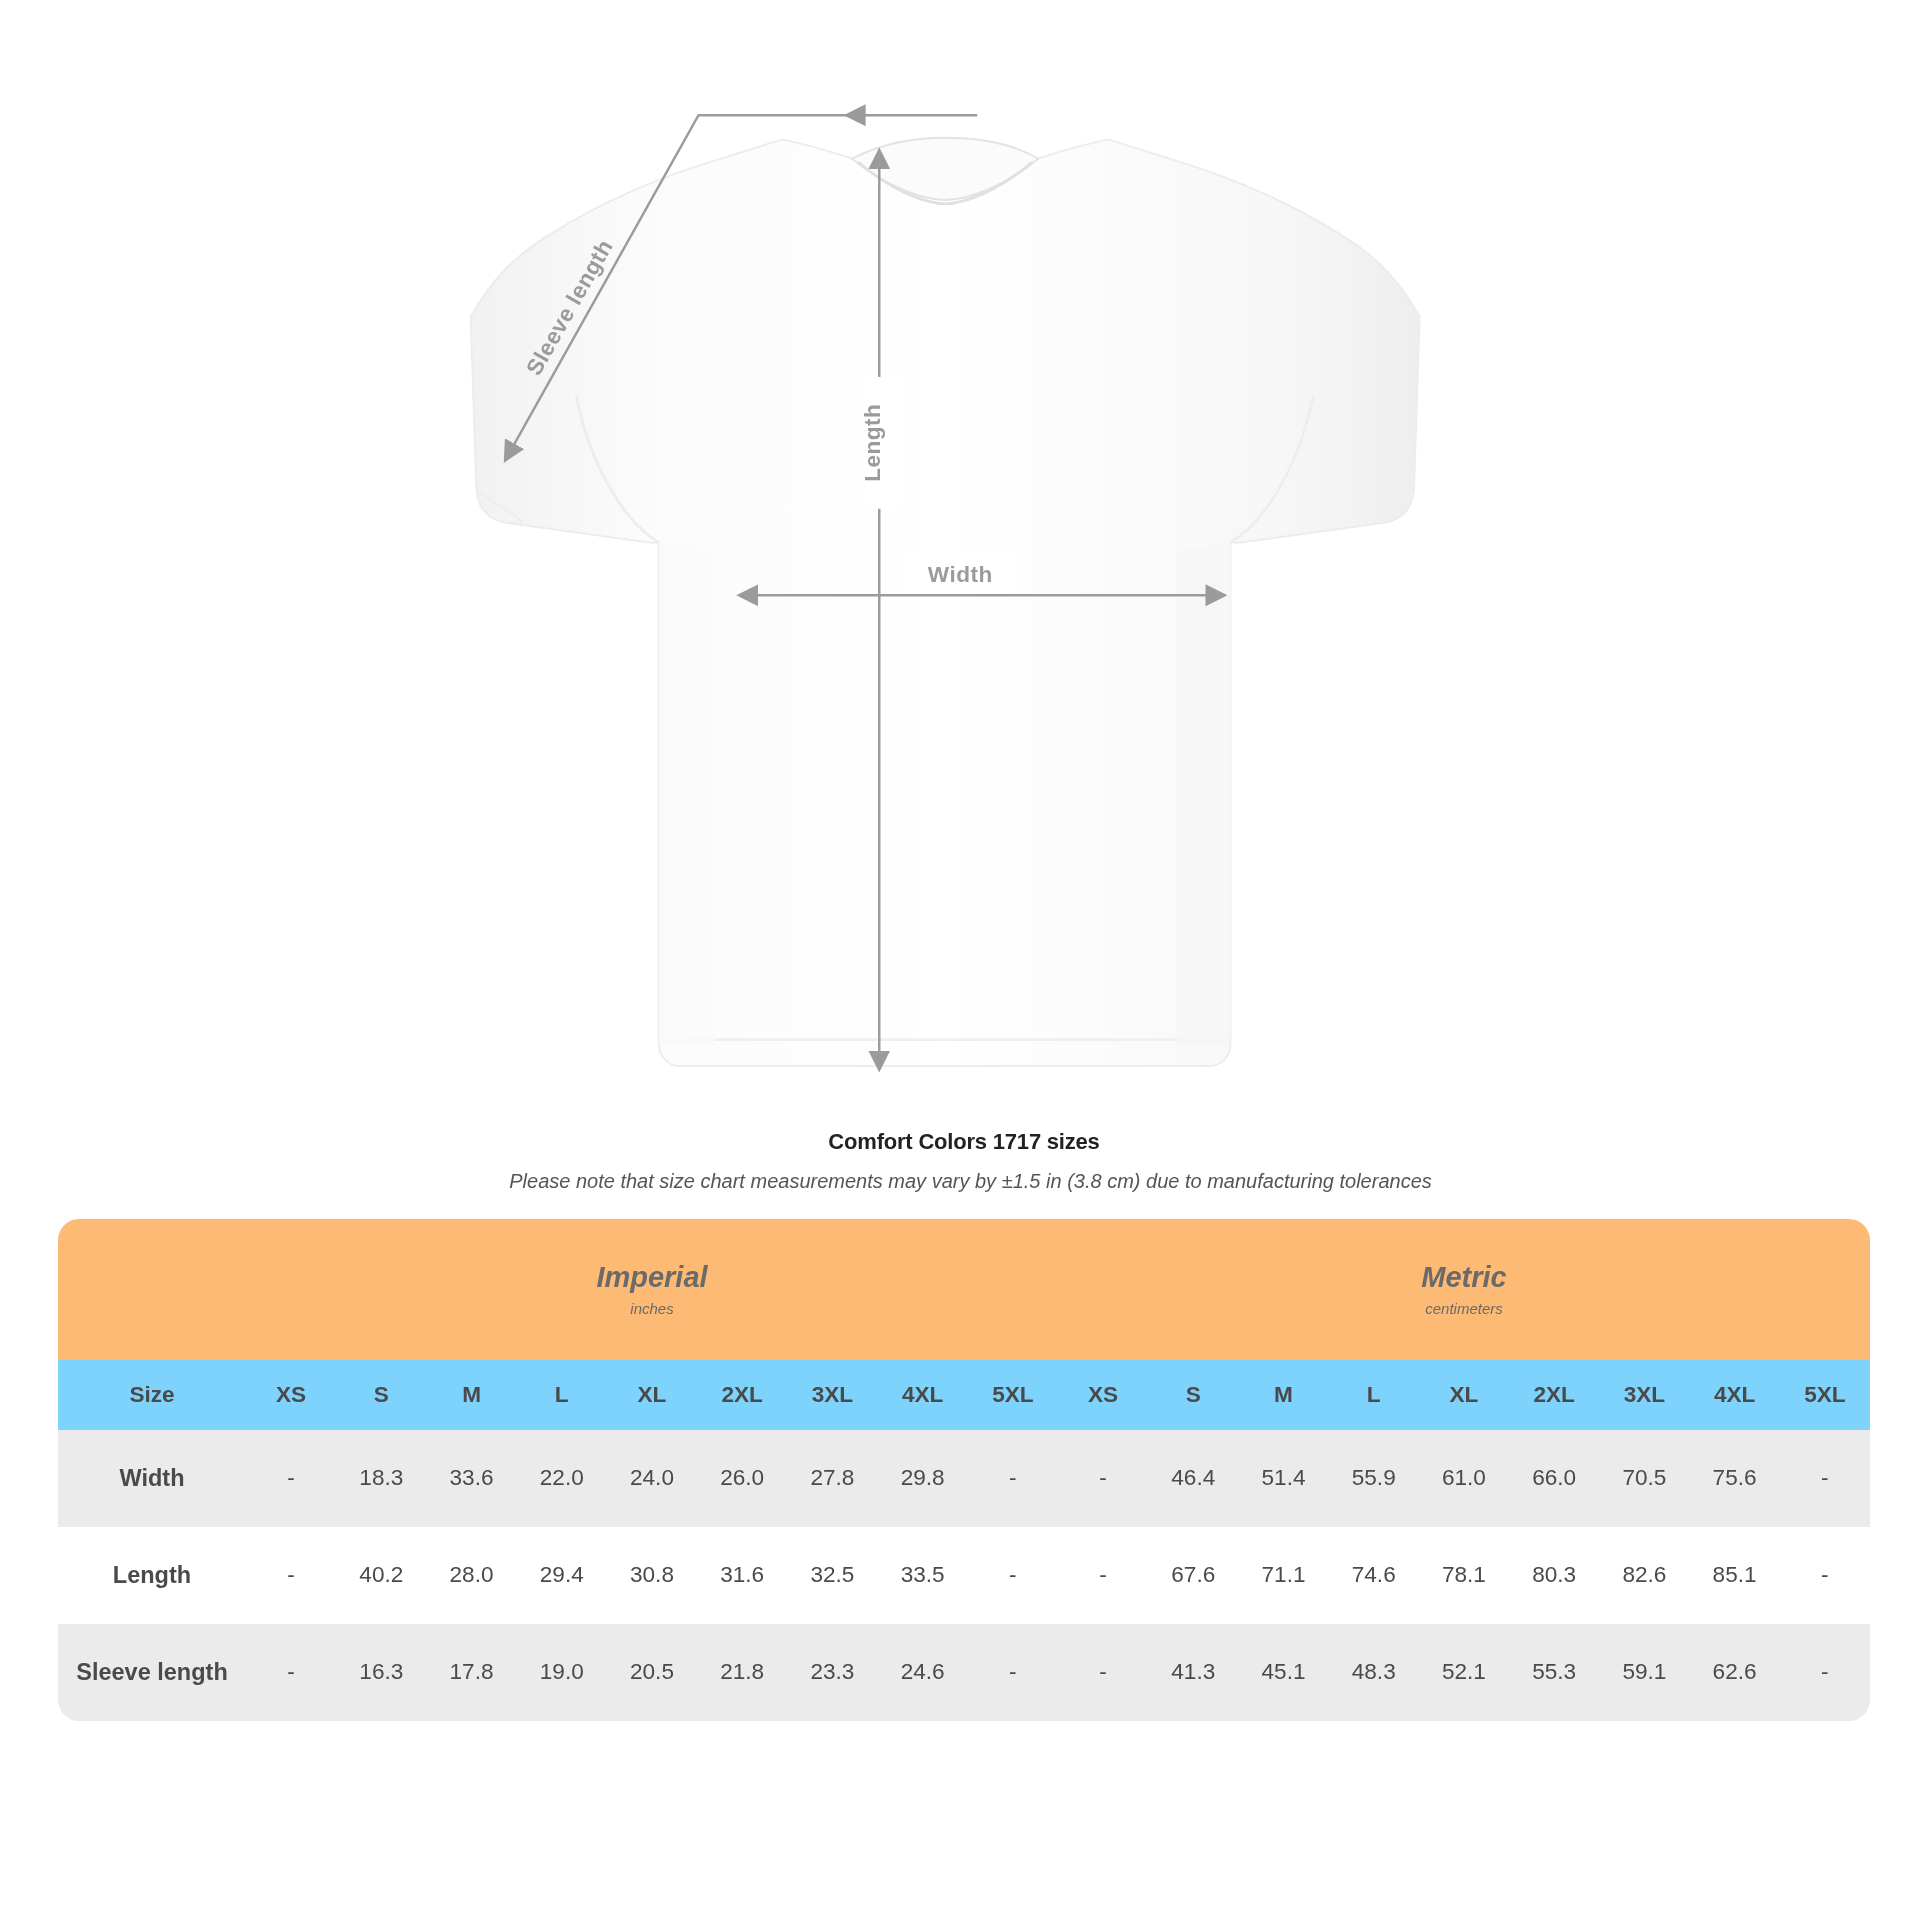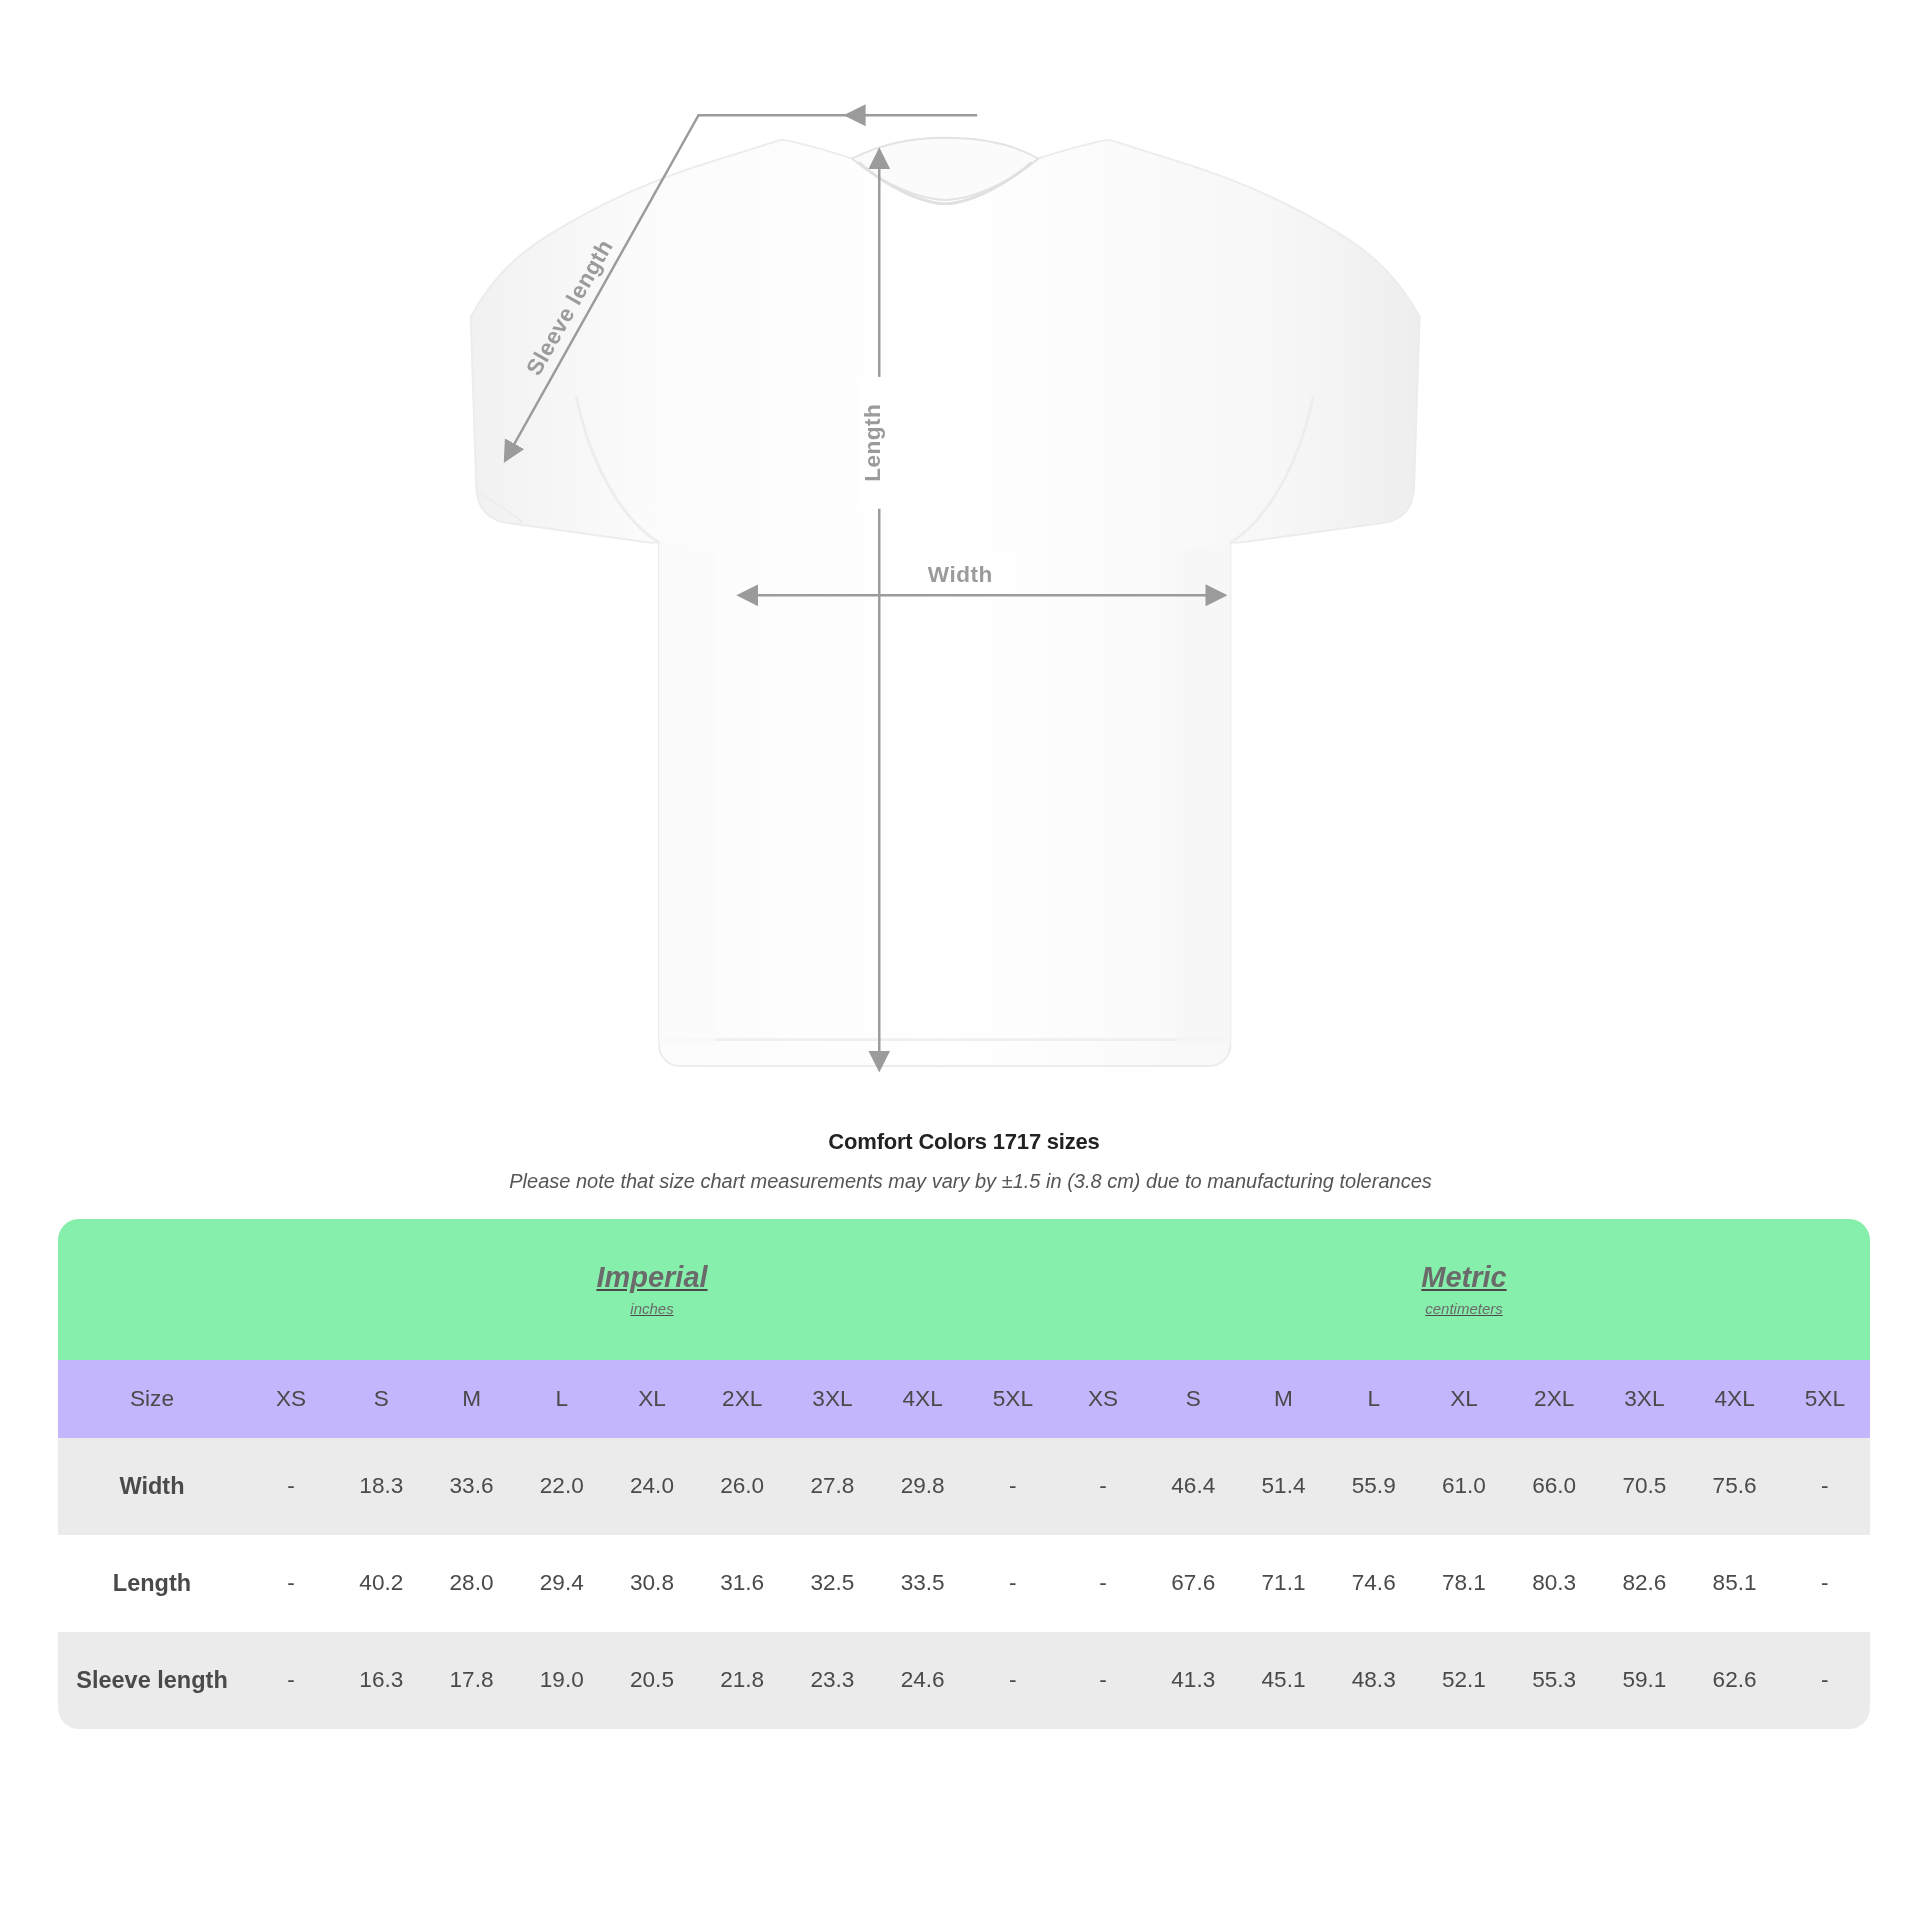--- a/index.html
+++ b/index.html
@@ -65,42 +65,41 @@
   }
   table.size-table td, table.size-table th {
     text-align: center;
     vertical-align: middle;
     font-size: 22.6px;
     color: #4a4a4a;
     border: none;
   }
   
   .unit-band td {
-    background: #86efac;
+    background: #fdba74;
     height: 141px;
     padding: 0;
-    text-decoration: underline;
   }
   .unit-name {
     font-size: 29px;
     font-weight: bold;
     font-style: italic;
     color: #6a6a6a;
     line-height: 1.15;
   }
   .unit-sub {
     font-size: 15px;
     font-style: italic;
     color: #6a6a6a;
     margin-top: 5.6px;
   }
   .hdr-row td {
-    background: #c4b5fd;
-    height: 78px;
-    font-weight: normal;
+    background: #7dd3fc;
+    height: 70px;
+    font-weight: bold;
     font-size: 23.5px;
     color: #4a4a4a;
     border-bottom: 0.9px solid #e4e4e4;
   }
   .row-alt td {
     background: #ebebeb;
   }
   .row-plain td {
     background: #ffffff;
   }

